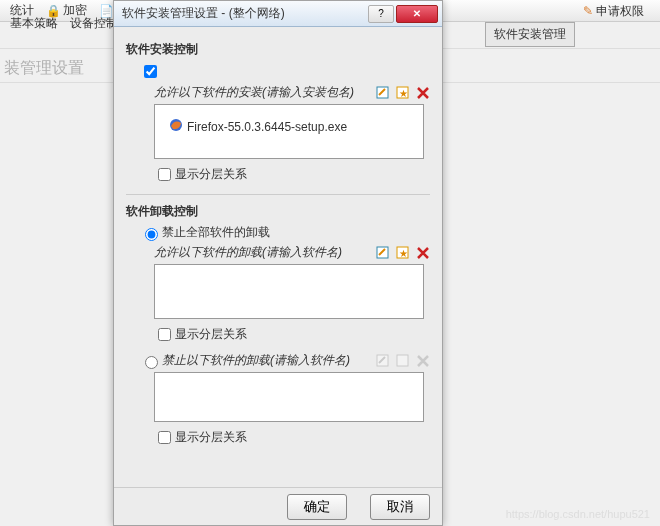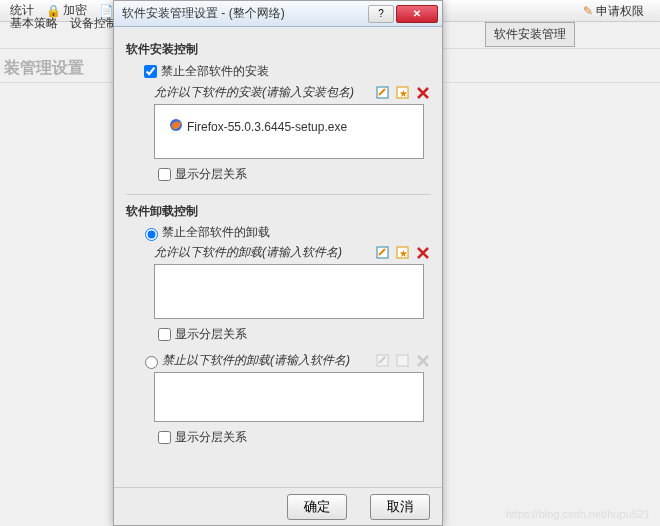--- a/index.html
+++ b/index.html
@@ -5,21 +5,21 @@
   * { box-sizing: border-box; font-family: "Microsoft YaHei", "SimSun", sans-serif; }
   body { margin: 0; width: 660px; height: 526px; background: #f0f0f0; overflow: hidden; position: relative; font-size: 12px; }
   
   
   .bg-toolbar { position: absolute; top: 0; left: 0; right: 0; height: 22px; background: linear-gradient(#fdfdfd,#e8e8e8); border-bottom: 1px solid #ccc; display: flex; align-items: center; padding-left: 4px; }
   .bg-toolbar .item { display: flex; align-items: center; gap: 2px; padding: 12px 6px; color: #333; }
   .bg-toolbar .lock { color: #e0a030; }
   .bg-tabs { position: absolute; top: 12px; left: 0; height: 22px; display: flex; align-items: center; gap: 12px; padding-left: 10px; color: #333; }
   .bg-right-btn { position: absolute; top: 0; right: 10px; display: flex; align-items: center; gap: 3px; padding: 2px 6px; color: #333; height: 22px; }
   .bg-right-tab { position: absolute; top: 22px; right: 85px; padding: 3px 8px; background: #e8e8e8; border: 1px solid #aaa; color: #333; }
-  .bg-title { position: absolute; top: 58px; left: 4px; font-size: 16px; color: #b0b0b0; font-weight: bold; }
+  .bg-title { position: absolute; top: 58px; left: 4px; font-size: 16px; color: #b0b0b0; }
   .bg-hr { position: absolute; top: 48px; left: 0; right: 0; border-top: 1px solid #ddd; }
   .bg-hr2 { position: absolute; top: 82px; left: 0; right: 0; border-top: 1px solid #ddd; }
   
   
   .dialog { position: absolute; top: 0; left: 113px; width: 330px; height: 526px; background: #ececec; border: 1px solid #a3a3a3; box-shadow: 0 0 8px rgba(0,0,0,0.3); display: flex; flex-direction: column; }
   .titlebar { height: 26px; background: linear-gradient(#f7fafd,#d8e5f3); display: flex; align-items: center; padding: 0 4px 0 8px; border-bottom: 1px solid #a0b8d0; }
   .titlebar .title { flex: 1; color: #333; font-size: 12px; }
   .win-btn { width: 26px; height: 18px; margin-left: 2px; display: flex; align-items: center; justify-content: center; border: 1px solid #b0b0b0; background: linear-gradient(#fafafa,#e0e0e0); border-radius: 2px; font-size: 10px; }
   .win-btn.close { width: 42px; background: linear-gradient(#e67,#c23); color: #fff; border-color: #a02020; font-weight: bold; }
   
@@ -85,21 +85,20 @@
     <div class="title">软件安装管理设置 - (整个网络)</div>
     <div class="win-btn">?</div>
     <div class="win-btn close">✕</div>
   </div>
 
   <div class="content">
 
     <div class="section-head">软件安装控制</div>
     <div class="row indent1">
       <input type="checkbox" class="chk" checked="" style="">
-      <span>禁止全部软件的安装</span>
     </div>
     <div class="row indent2 label-row">
       <span class="lbl">允许以下软件的安装(请输入安装包名)</span>
       <span class="action-icons">
         <svg width="14" height="14">
             <rect x="1" y="1" width="11" height="11" fill="#fff" stroke="#38a"></rect>
             <path d="M3 9 L9 3" stroke="#d80" stroke-width="2"></path>
           </svg>
         <svg width="14" height="14">
             <rect x="1" y="1" width="11" height="11" fill="#fff" stroke="#d90"></rect>

